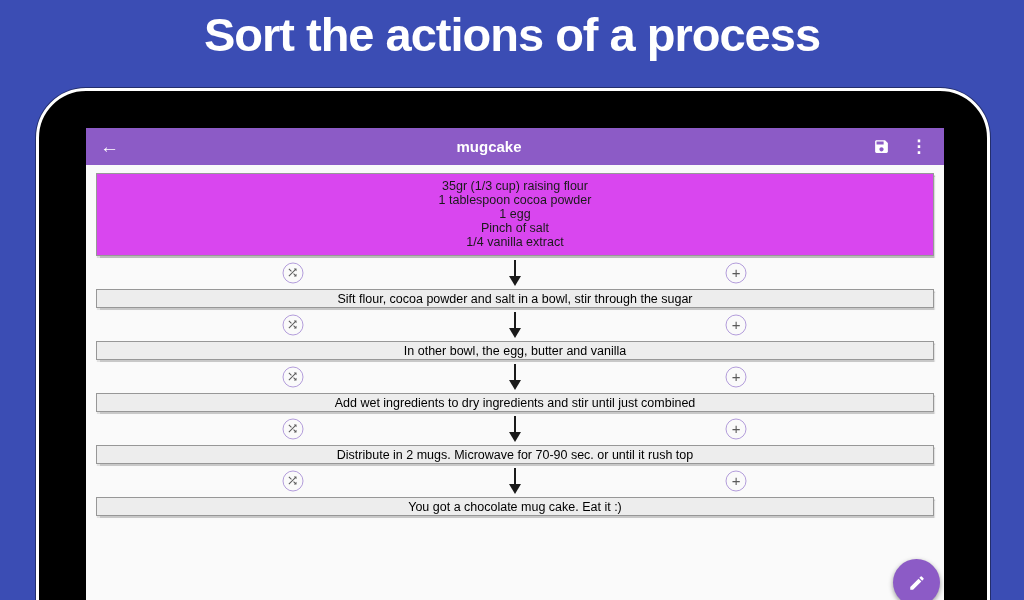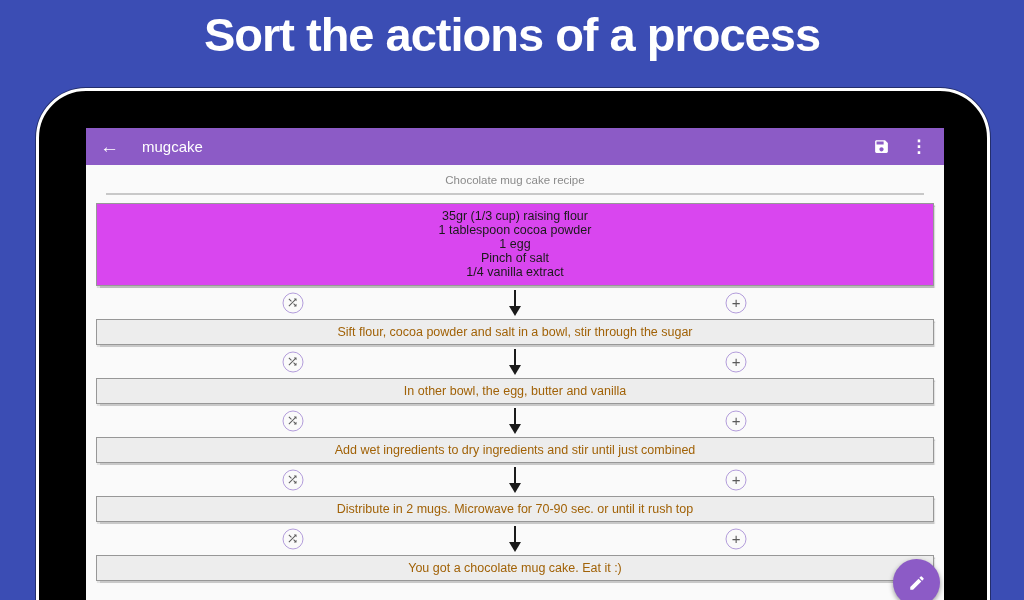--- a/index.html
+++ b/index.html
@@ -12,42 +12,42 @@
   .tablet { position:absolute; left:36px; top:88px; width:954px; height:600px;
             background:#000; border:3px solid #fff; border-radius:50px 50px 0 0;
             box-shadow:0 0 0 1px rgba(0,0,0,.4); }
 
   .screen { position:absolute; left:47px; top:37px; width:858px; height:520px;
             background:#FAFAFA; overflow:hidden; }
 
   .appbar { height:37px; background:#8C5BC6; display:flex; align-items:center;
             padding:0 14px; color:#fff; }
   .appbar .back { font-size:19px; width:24px; cursor:pointer; }
-  .appbar .title { font-size:15px; font-weight:400; margin-left:18px; flex:1; }
+  .appbar .title { font-size:15px; font-weight:700; flex:1;text-align:center; }
   .appbar .abicon { width:22px; height:22px; display:flex; align-items:center; justify-content:center; margin-left:16px; cursor:pointer; }
   .appbar .dots { font-size:17px; font-weight:700; letter-spacing:0; }
 
   .content { padding:0 10px; }
   .recipe-title { margin:9px 10px 0; padding-bottom:7px; border-bottom:2px solid #c8c8c8;
                   text-align:center; font-size:11.5px; color:#8a8a8a; }
 
   .ingredients-box { margin-top:8px; background:#d946ef; border:1px solid #979797;
                      box-shadow:1px 1.5px 1px rgba(0,0,0,.25); padding:5px 0 6px; }
   .ing-line { text-align:center; font-size:12.5px; line-height:14px; color:#1a1a1a; }
 
   .connector { height:33px; position:relative; }
   .circle-btn { position:absolute; top:50%; transform:translate(-50%,-50%);
                 width:21px; height:21px; border:1.5px solid #B39DDB; border-radius:50%;
                 display:flex; align-items:center; justify-content:center; background:transparent; cursor:pointer; }
   .circle-btn.shuffle { left:23.5%; }
   .circle-btn.plus { left:76.4%; font-size:15px; font-weight:400; color:#5a5a5a; line-height:1; padding-bottom:1px; }
   .arrow-down { position:absolute; left:50%; top:50%; transform:translate(-50%,-50%); }
 
-  .step-box { height:26px; display:flex; align-items:center; justify-content:center;
-              font-size:12.5px; color:#a16207; background:#EDEDED; border:1px solid #979797;
+  .step-box { height:19px; display:flex; align-items:center; justify-content:center;
+              font-size:12.5px; color:#000000; background:#EDEDED; border:1px solid #979797;
               box-shadow:1px 1.5px 1px rgba(0,0,0,.2); cursor:pointer; }
 
   .fab { position:absolute; right:4px; top:431px; width:47px; height:47px; border-radius:50%;
          background:#8C5BC6; display:flex; align-items:center; justify-content:center;
          box-shadow:0 2px 5px rgba(0,0,0,.4); cursor:pointer; }
 </style>
 </head>
 <body>
 
 <div class="banner">Sort the actions of a process</div>
@@ -60,21 +60,20 @@
       <span class="title">mugcake</span>
       <span class="abicon">
         <svg width="17" height="17" viewBox="0 0 24 24">
             <path fill="#ffffff" d="M17 3H5c-1.11 0-2 .9-2 2v14c0 1.1.89 2 2 2h14c1.1 0 2-.9 2-2V7l-4-4zm-5 16c-1.66 0-3-1.34-3-3s1.34-3 3-3 3 1.34 3 3-1.34 3-3 3zm3-10H5V5h10v4z"></path>
           </svg>
       </span>
       <span class="abicon dots">⋮</span>
     </div>
 
     <div class="content">
-      <div class="recipe-title">Chocolate mug cake recipe</div>
       <div class="ingredients-box" id="ingredients">
           <div class="ing-line">35gr (1/3 cup) raising flour</div>
           <div class="ing-line">1 tablespoon cocoa powder</div>
           <div class="ing-line">1 egg</div>
           <div class="ing-line">Pinch of salt</div>
           <div class="ing-line">1/4 vanilla extract</div>
         </div>
       <div id="steps">
           <div class="connector">
             <span class="circle-btn shuffle">

